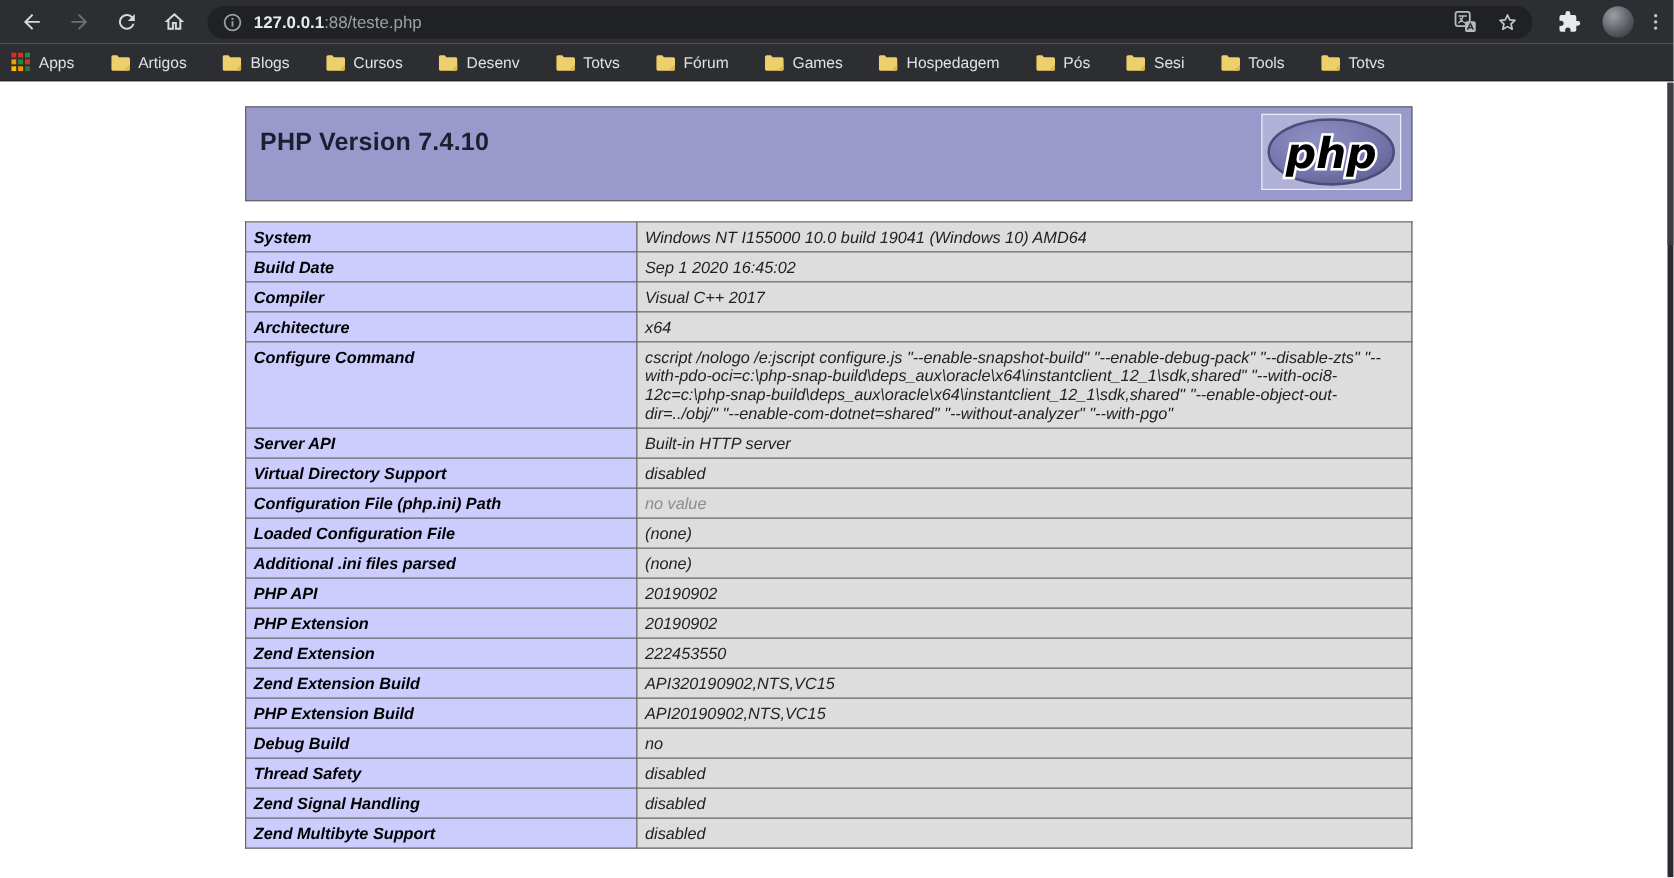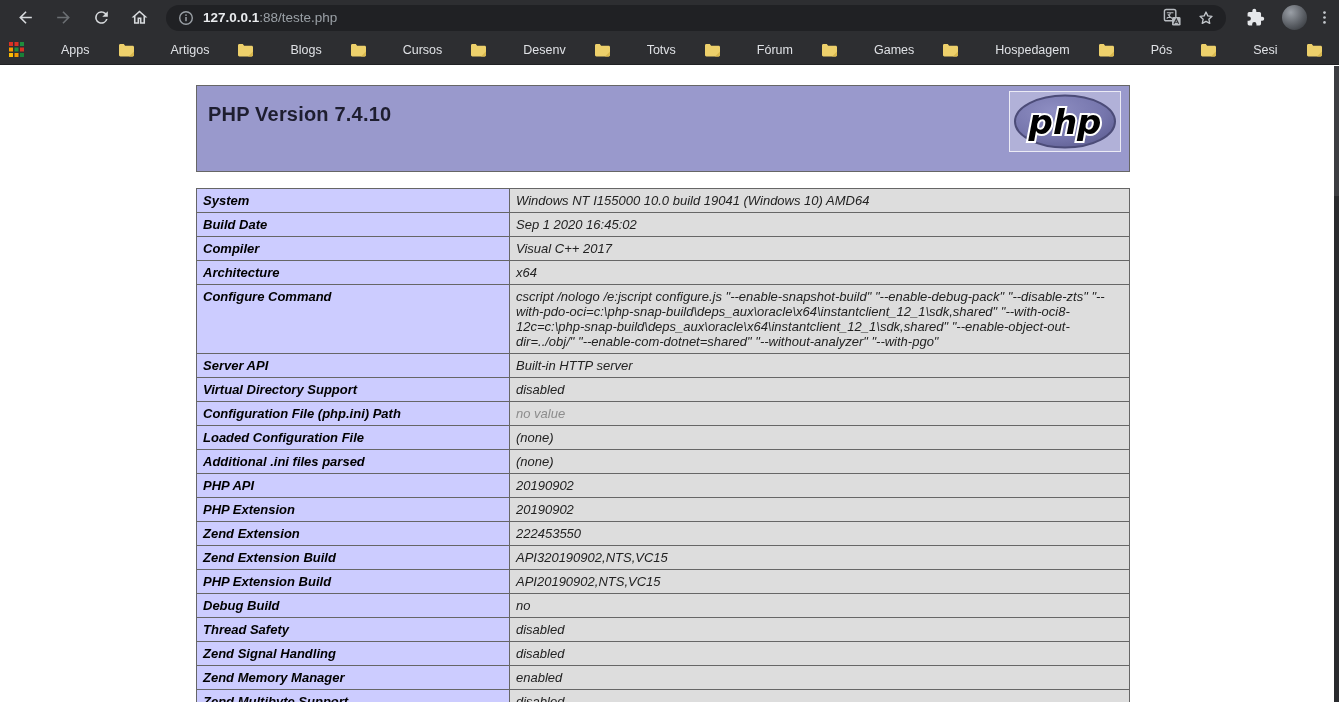--- a/index.html
+++ b/index.html
@@ -37,37 +37,37 @@
     background: radial-gradient(circle at 35% 30%, #9a9fa6, #5a5e64 55%, #2f3236 95%);
   }
   .dots { width: 18px; height: 22px; display: flex; align-items: center; justify-content: center; }
 
   .bookmarks-bar {
     position: absolute; top: 35px; left: 0; width: 1339px; height: 30px;
     background: #2d2e31; border-bottom: 1px solid #202124;
     display: flex; align-items: center; padding-left: 9px;
     color: #dfe1e5; font-size: 12.5px;
   }
-  .bm-item { display: flex; align-items: center; margin-right: 29px; white-space: nowrap; gap: 30px; }
+  .bm-item { display: flex; align-items: center; margin-right: 29px; white-space: nowrap; }
   .bm-item .bm-icon { margin-right: 7px; display: flex; }
 
   
   .page {
     position: absolute; top: 66px; left: 0; width: 1339px; height: 636px;
     background: #ffffff; overflow: hidden; color: #222222;
   }
   .page-scrollbar {
     position: absolute; top: 0; right: 0; width: 5px; height: 100%;
     background: #2a2b2e;
   }
   .page-scrollbar .thumb { position: absolute; top: 0; left: 0; width: 100%; height: 130px; background: #3d3e42; }
   .content { width: 934px; margin-left: 196px; }
 
   .php-header {
-    margin-top: 19px; height: 87px; background: #9999cc;
+    margin-top: 19px; height: 76px; background: #9999cc;
     border: 1px solid #666666; position: relative;
   }
   .php-header h1 {
     font-size: 20px; font-weight: bold; color: #1e1e30;
     padding: 17px 0 0 11px; letter-spacing: 0.2px;
   }
   .php-logo {
     position: absolute; top: 5px; right: 8px; width: 112px; height: 61px;
     background: #b1b1d8; border: 1px solid rgba(255,255,255,0.75);
     display: flex; align-items: center; justify-content: center;
@@ -411,24 +411,20 @@
       <tr>
         <td class="e">Thread Safety</td>
         <td class="v">disabled</td>
       </tr>
 
       <tr>
         <td class="e">Zend Signal Handling</td>
         <td class="v">disabled</td>
       </tr>
 
-      <tr>
-        <td class="e">Zend Memory Manager</td>
-        <td class="v">enabled</td>
-      </tr>
 
       <tr>
         <td class="e">Zend Multibyte Support</td>
         <td class="v">disabled</td>
       </tr>
 
     </tbody>
     </table>
 
   </div>

